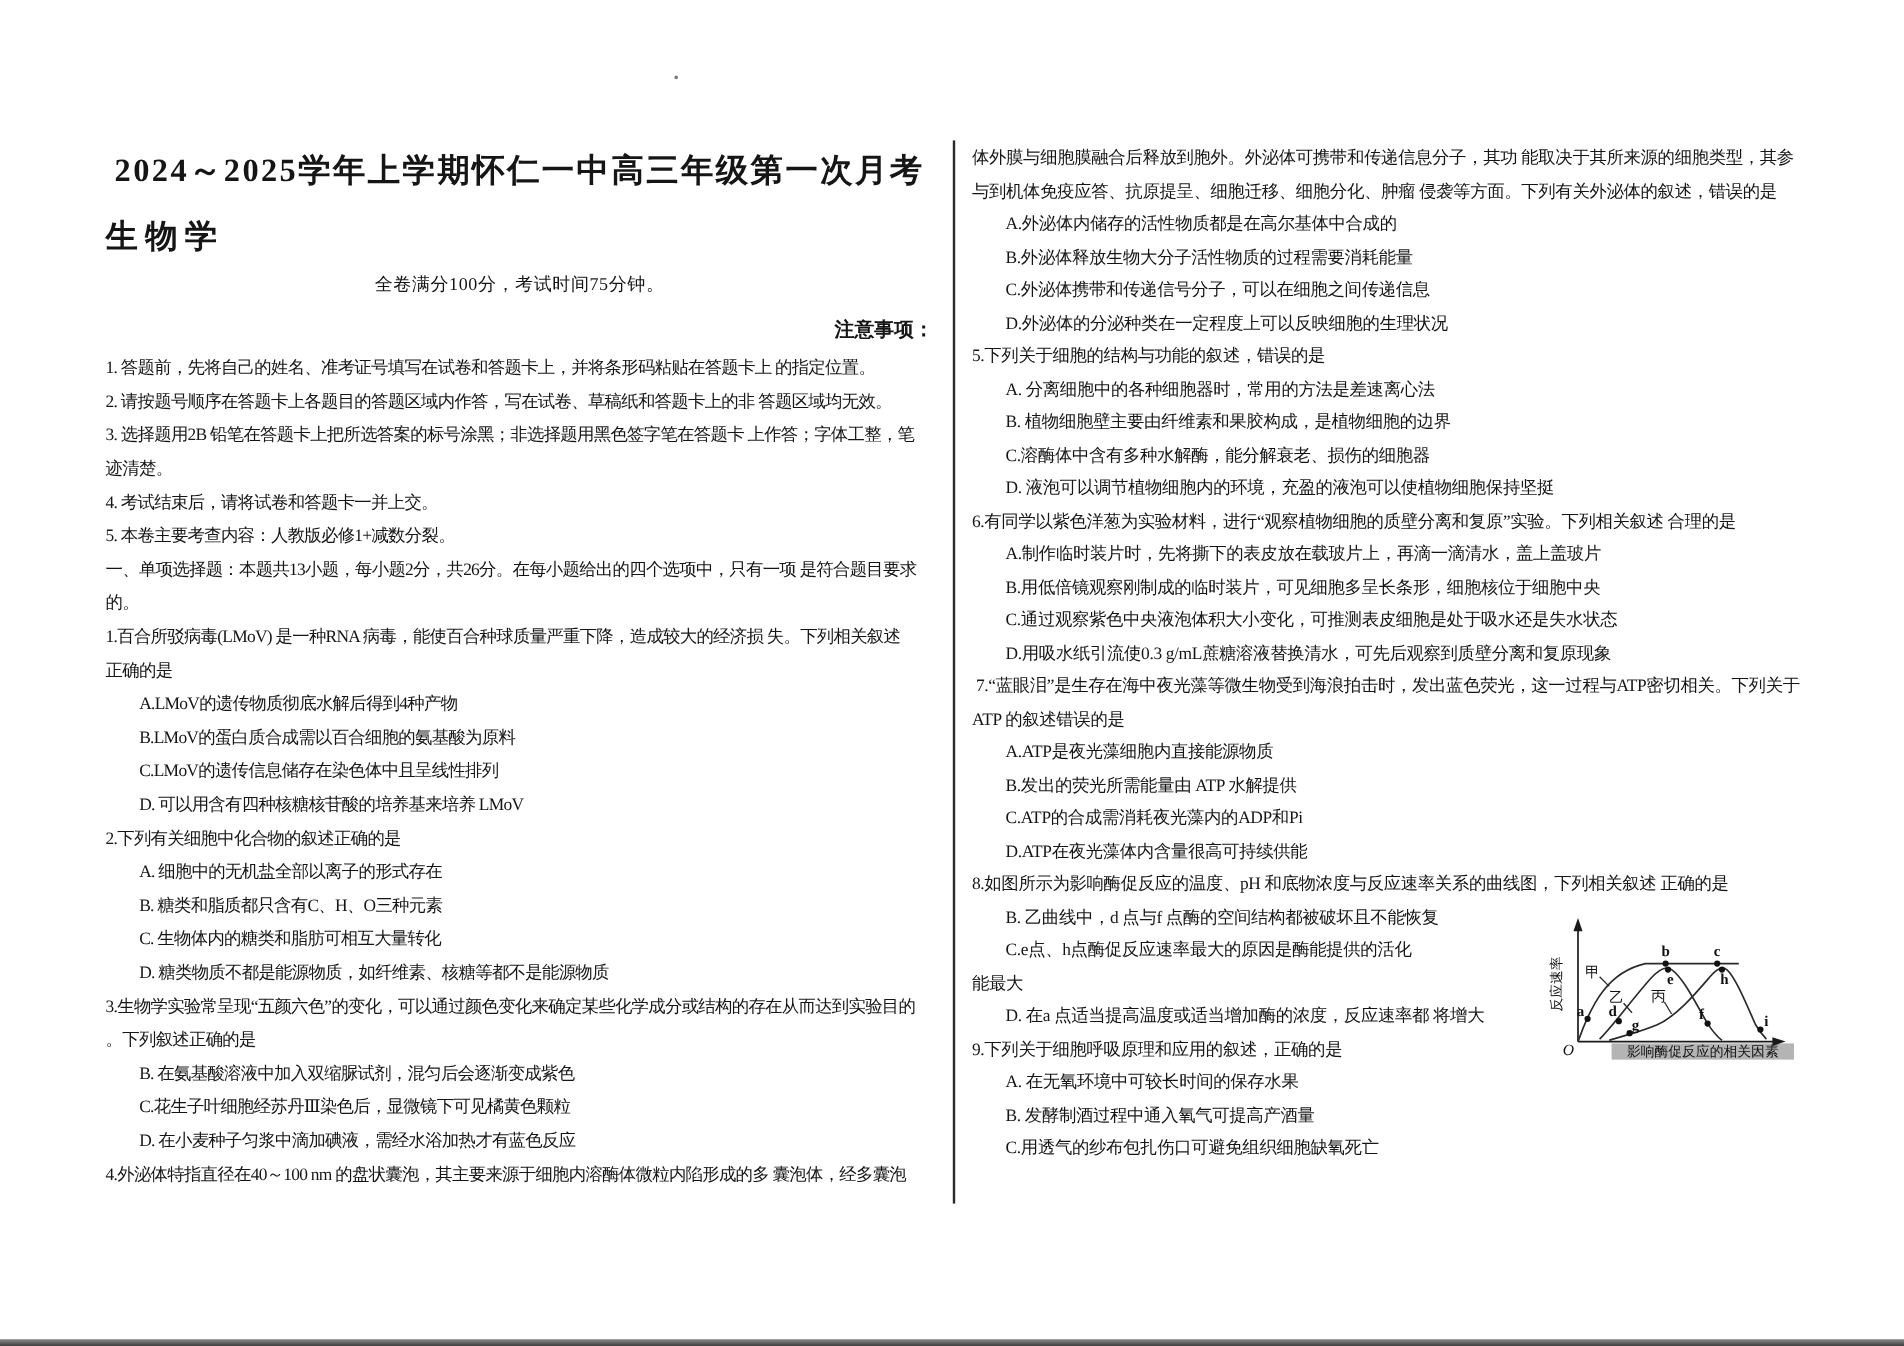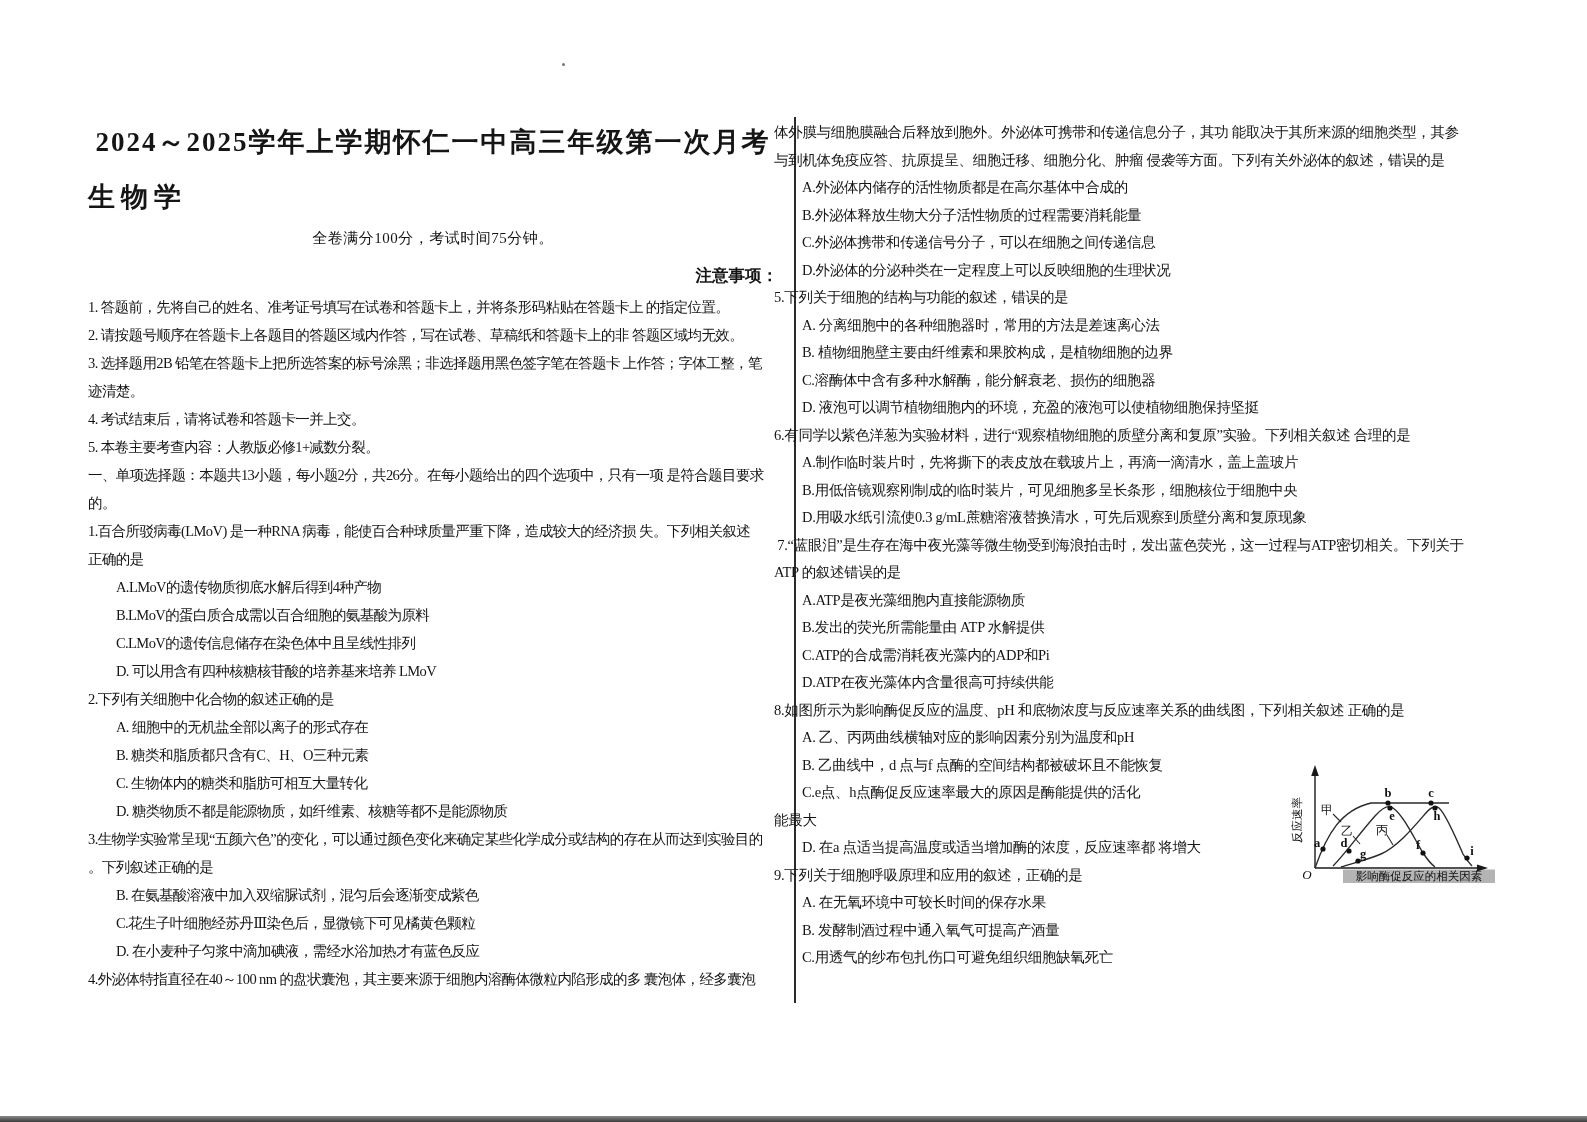--- a/index.html
+++ b/index.html
@@ -7,21 +7,21 @@
     width: 1587px; height: 1122px;
     background: #ffffff;
     overflow: hidden;
     font-family: "Liberation Serif", "DejaVu Serif", serif;
     color: #151515;
   }
   #paper { position: relative; width: 1587px; height: 1122px; background: #fff; }
 
   .col { position: absolute; }
   .col-left  { left: 88px;  top: 122px; width: 690px; }
-  .col-right { left: 774px; top: 114px; width: 708px; }
+  .col-right { left: 810px; top: 114px; width: 708px; }
 
   .paper-title {
     text-align: center; font-size: 27px; font-weight: bold;
     letter-spacing: 2px; line-height: 40px; white-space: pre;
   }
   .paper-subject {
     text-align: left; font-size: 27px; font-weight: bold;
     letter-spacing: 6px; line-height: 38px; margin-top: 16px;
   }
   .exam-info {
@@ -118,29 +118,29 @@
         <div class="line opt">C.外泌体携带和传递信号分子，可以在细胞之间传递信息</div>
         <div class="line opt">D.外泌体的分泌种类在一定程度上可以反映细胞的生理状况</div>
         <div class="line">5.下列关于细胞的结构与功能的叙述，错误的是</div>
         <div class="line opt">A. 分离细胞中的各种细胞器时，常用的方法是差速离心法</div>
         <div class="line opt">B. 植物细胞壁主要由纤维素和果胶构成，是植物细胞的边界</div>
         <div class="line opt">C.溶酶体中含有多种水解酶，能分解衰老、损伤的细胞器</div>
         <div class="line opt">D. 液泡可以调节植物细胞内的环境，充盈的液泡可以使植物细胞保持坚挺</div>
         <div class="line">6.有同学以紫色洋葱为实验材料，进行“观察植物细胞的质壁分离和复原”实验。下列相关叙述 合理的是</div>
         <div class="line opt">A.制作临时装片时，先将撕下的表皮放在载玻片上，再滴一滴清水，盖上盖玻片</div>
         <div class="line opt">B.用低倍镜观察刚制成的临时装片，可见细胞多呈长条形，细胞核位于细胞中央</div>
+        <div class="line opt">C.通过观察紫色中央液泡体积大小变化，可推测表皮细胞是处于吸水还是失水状态</div>
         <div class="line opt">D.用吸水纸引流使0.3 g/mL蔗糖溶液替换清水，可先后观察到质壁分离和复原现象</div>
         <div class="line"> 7.“蓝眼泪”是生存在海中夜光藻等微生物受到海浪拍击时，发出蓝色荧光，这一过程与ATP密切相关。下列关于</div>
         <div class="line">ATP 的叙述错误的是</div>
         <div class="line opt">A.ATP是夜光藻细胞内直接能源物质</div>
         <div class="line opt">B.发出的荧光所需能量由 ATP 水解提供</div>
         <div class="line opt">C.ATP的合成需消耗夜光藻内的ADP和Pi</div>
         <div class="line opt">D.ATP在夜光藻体内含量很高可持续供能</div>
         <div class="line">8.如图所示为影响酶促反应的温度、pH 和底物浓度与反应速率关系的曲线图，下列相关叙述 正确的是</div>
-        <div class="line opt">A. 乙、丙两曲线横轴对应的影响因素分别为温度和pH</div>
         <div class="line opt">B. 乙曲线中，d 点与f 点酶的空间结构都被破坏且不能恢复</div>
         <div class="line opt">C.e点、h点酶促反应速率最大的原因是酶能提供的活化</div>
         <div class="line">能最大</div>
         <div class="line opt">D. 在a 点适当提高温度或适当增加酶的浓度，反应速率都 将增大</div>
         <div class="line">9.下列关于细胞呼吸原理和应用的叙述，正确的是</div>
         <div class="line opt">A. 在无氧环境中可较长时间的保存水果</div>
         <div class="line opt">B. 发酵制酒过程中通入氧气可提高产酒量</div>
         <div class="line opt">C.用透气的纱布包扎伤口可避免组织细胞缺氧死亡</div>
       </div>
   </div>

